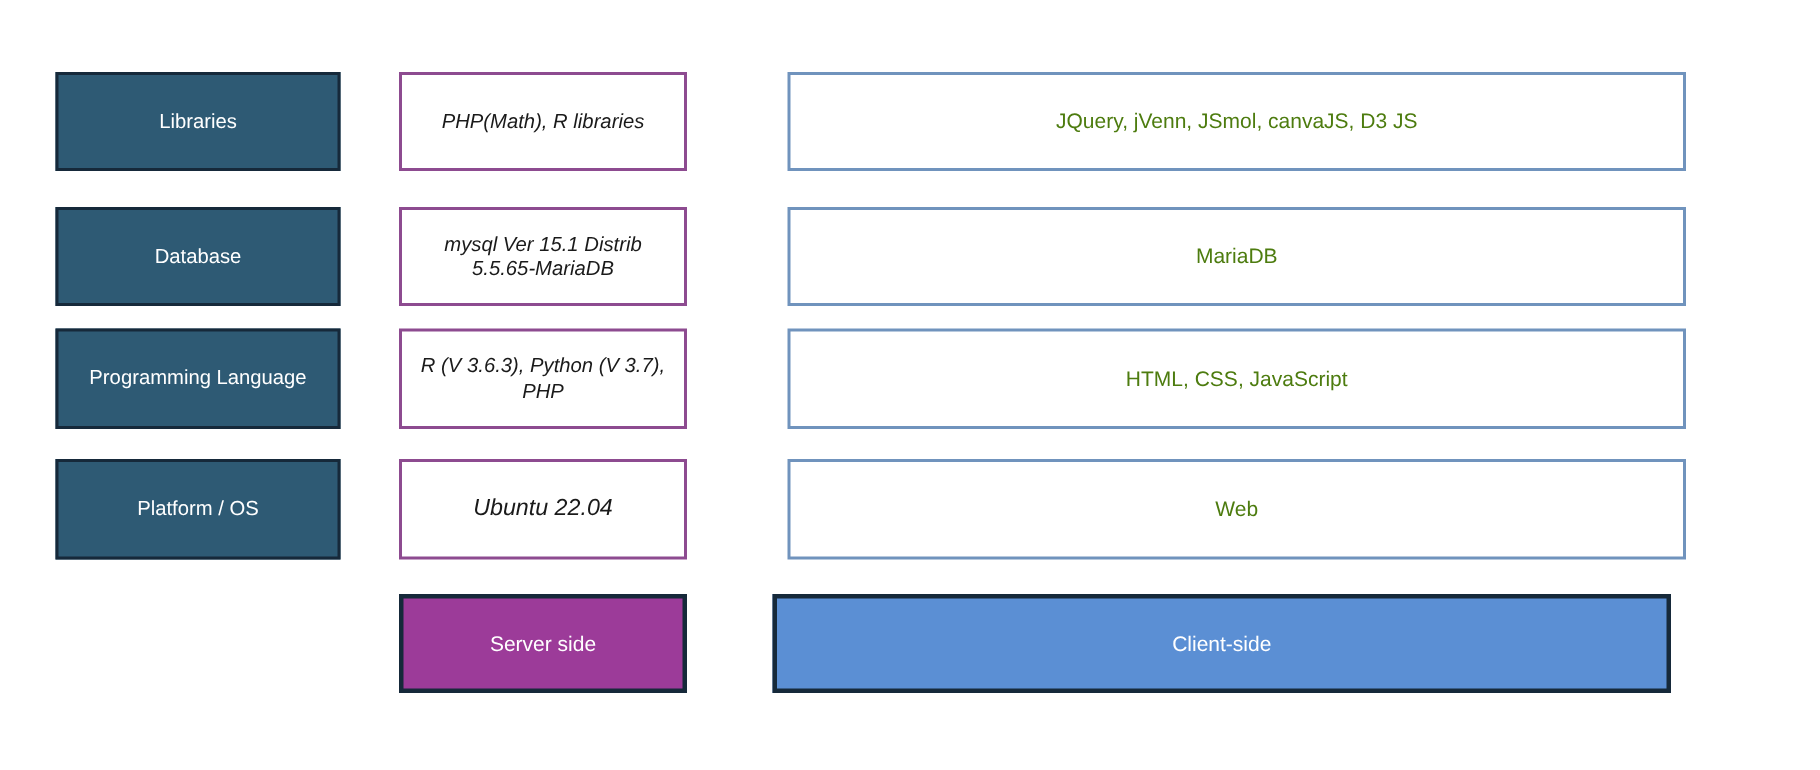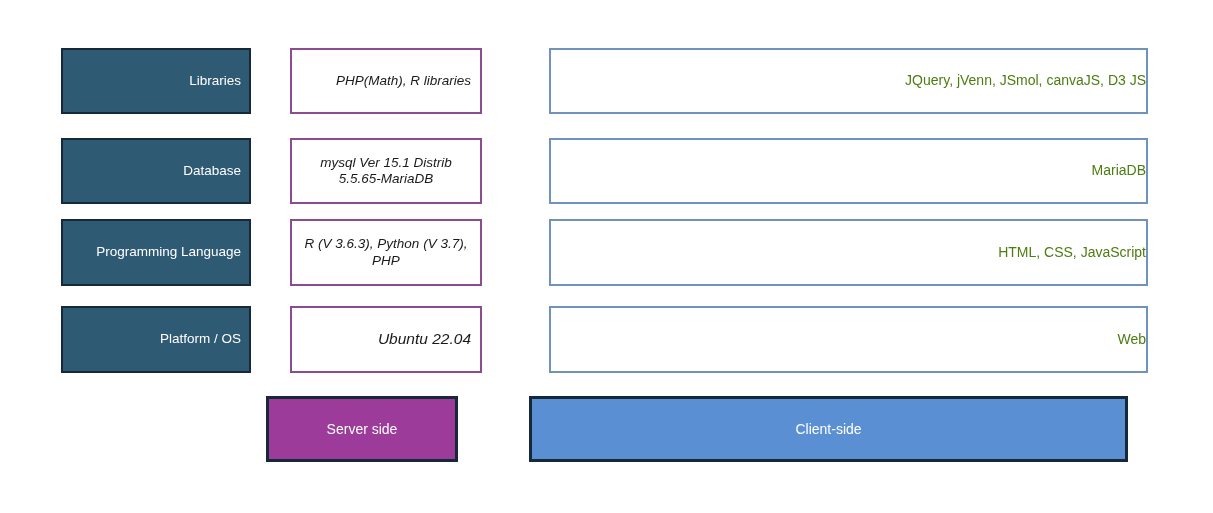--- a/index.html
+++ b/index.html
@@ -20,24 +20,23 @@
     width: 1213px;
     height: 513px;
   }
 
   
   .box {
     position: absolute;
     box-sizing: border-box;
     display: flex;
     align-items: center;
-    justify-content: flex-end;
+    justify-content: center;
     text-align: center;
     line-height: 1.22;
-    margin-left: 24px;
   }
 
   
   .cat-box {
     left: 37px;
     width: 190px;
     background: #2e5a74;
     border: 2px solid #16293a;
     color: #ffffff;
     font-size: 13.5px;
@@ -93,21 +92,21 @@
     color: #ffffff;
     font-size: 14px;
     border: 3px solid #16293a;
   }
   .footer-server {
     left: 266px;
     width: 192px;
     background: #9c3b99;
   }
   .footer-client {
-    left: 529px;
+    left: 515px;
     width: 599px;
     background: #5b8fd4;
   }
 </style>
 </head>
 <body>
 
 <div id="stack-diagram">
 
   <div class="box cat-box row-1">

